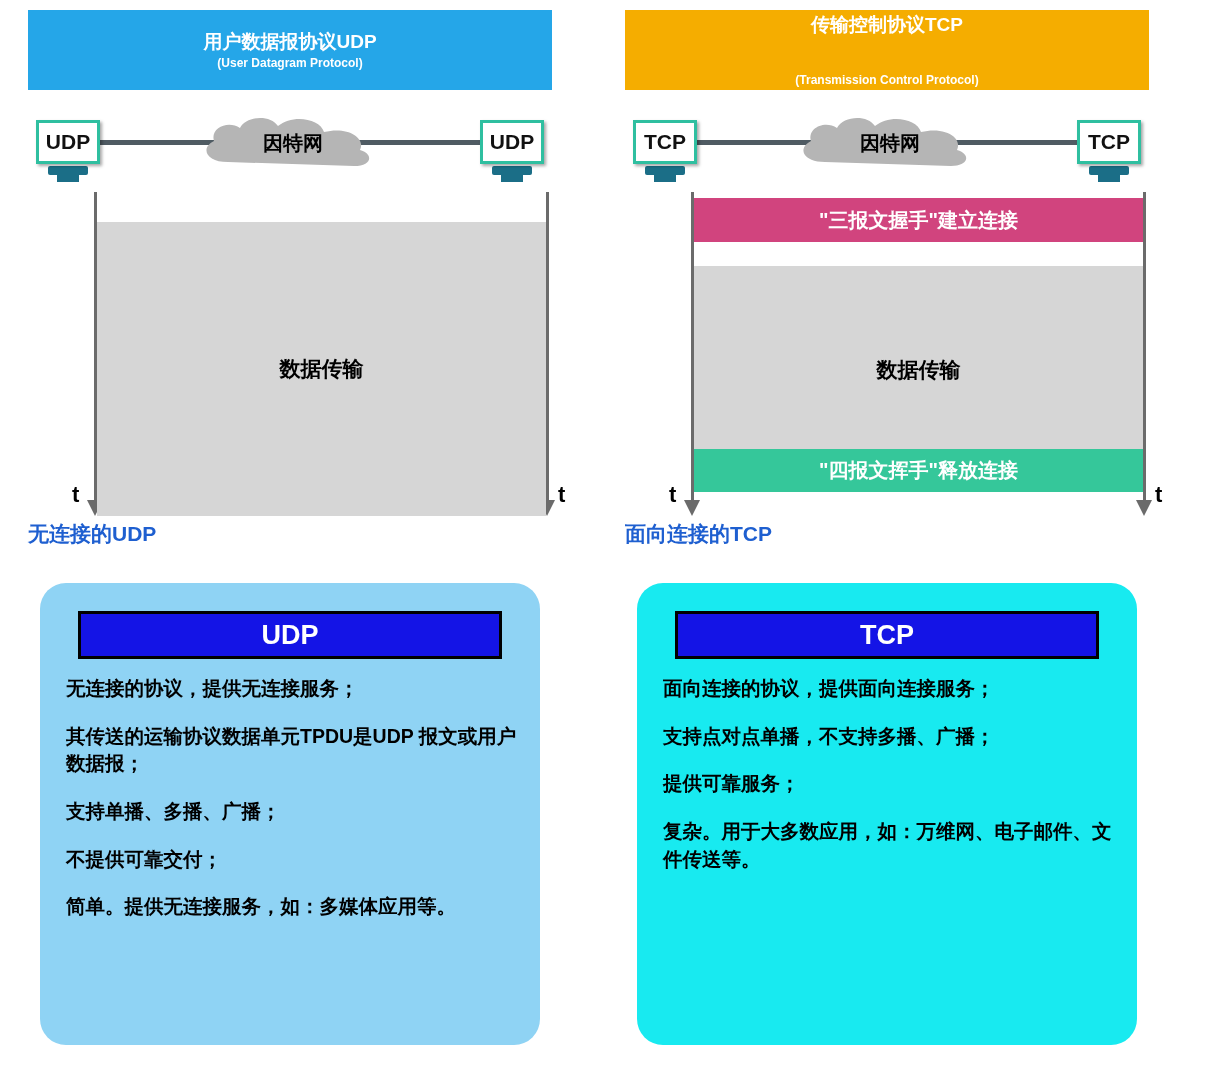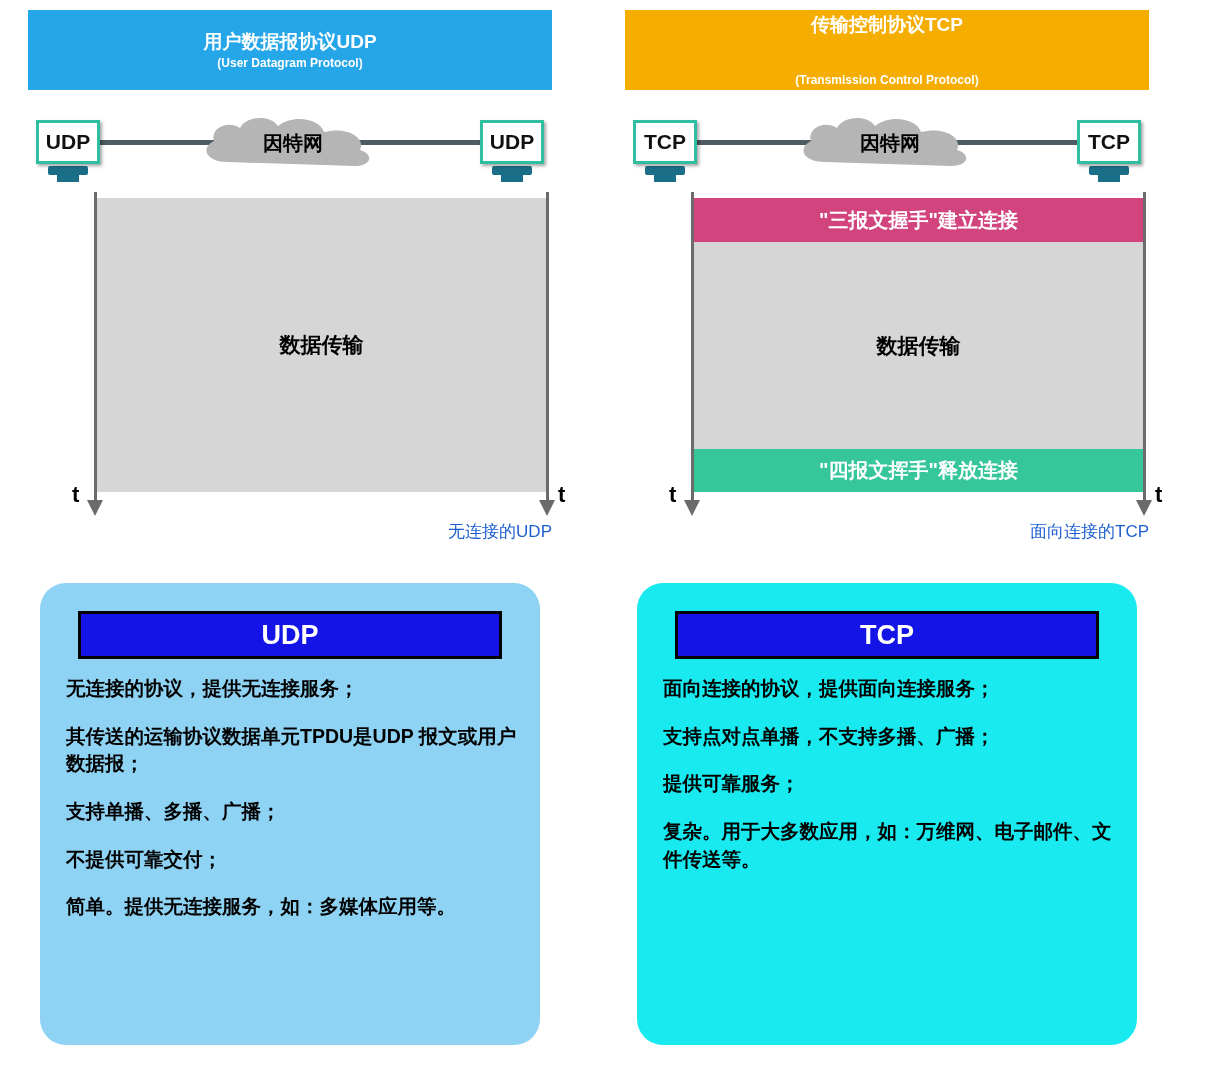--- a/index.html
+++ b/index.html
@@ -163,20 +163,21 @@
     box-sizing: border-box;
   }
   .data-block {
     background: #d6d6d6;
     display: flex;
     align-items: center;
     justify-content: center;
     font-weight: bold;
     font-size: 21px;
     color: #000;
+    margin-top: 24px;
   }
   .hs-block {
     background: #d1447e;
     color: #ffffff;
     font-weight: bold;
     font-size: 20px;
     display: flex;
     align-items: center;
     justify-content: center;
   }
@@ -187,23 +188,23 @@
     font-size: 20px;
     display: flex;
     align-items: center;
     justify-content: center;
   }
   .caption {
     position: absolute;
     top: 520px;
     left: 0;
     width: 524px;
-    text-align: right;
-    font-weight: normal;
-    font-size: 17px;
+    text-align: left;
+    font-weight: bold;
+    font-size: 21px;
     color: #1e5fd0;
   }
 
   
   .card {
     position: absolute;
     top: 583px;
     left: 12px;
     width: 500px;
     height: 462px;

